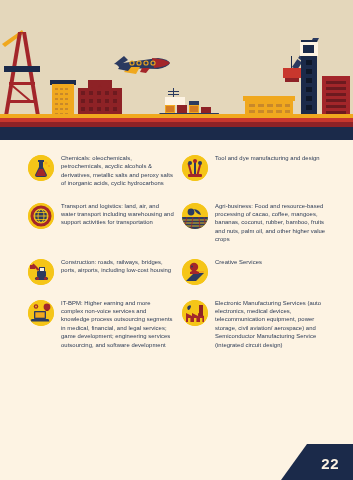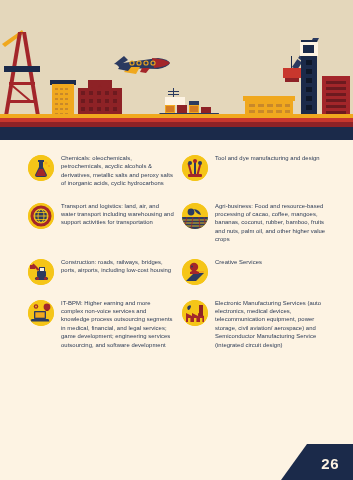--- a/index.html
+++ b/index.html
@@ -419,15 +419,15 @@
             <path d="M6,10 Q4,7 7,5.5 Q10,4.5 8.5,8 Q7.5,10.5 6,10 Z" fill="#2b3a60"></path>
           </svg>
         </div>
         <div class="txt">Electronic Manufacturing Services (auto electronics, medical devices, telecommunication equipment, power storage, civil aviation/ aerospace) and Semiconductor Manufacturing Service (integrated circuit design)</div>
       </div>
 
     </div>
   </div>
 
   <div class="pagetab"></div>
-  <div class="pagenum">26</div>
+  <div class="pagenum">22</div>
 
 </div>
 
 </body></html>

